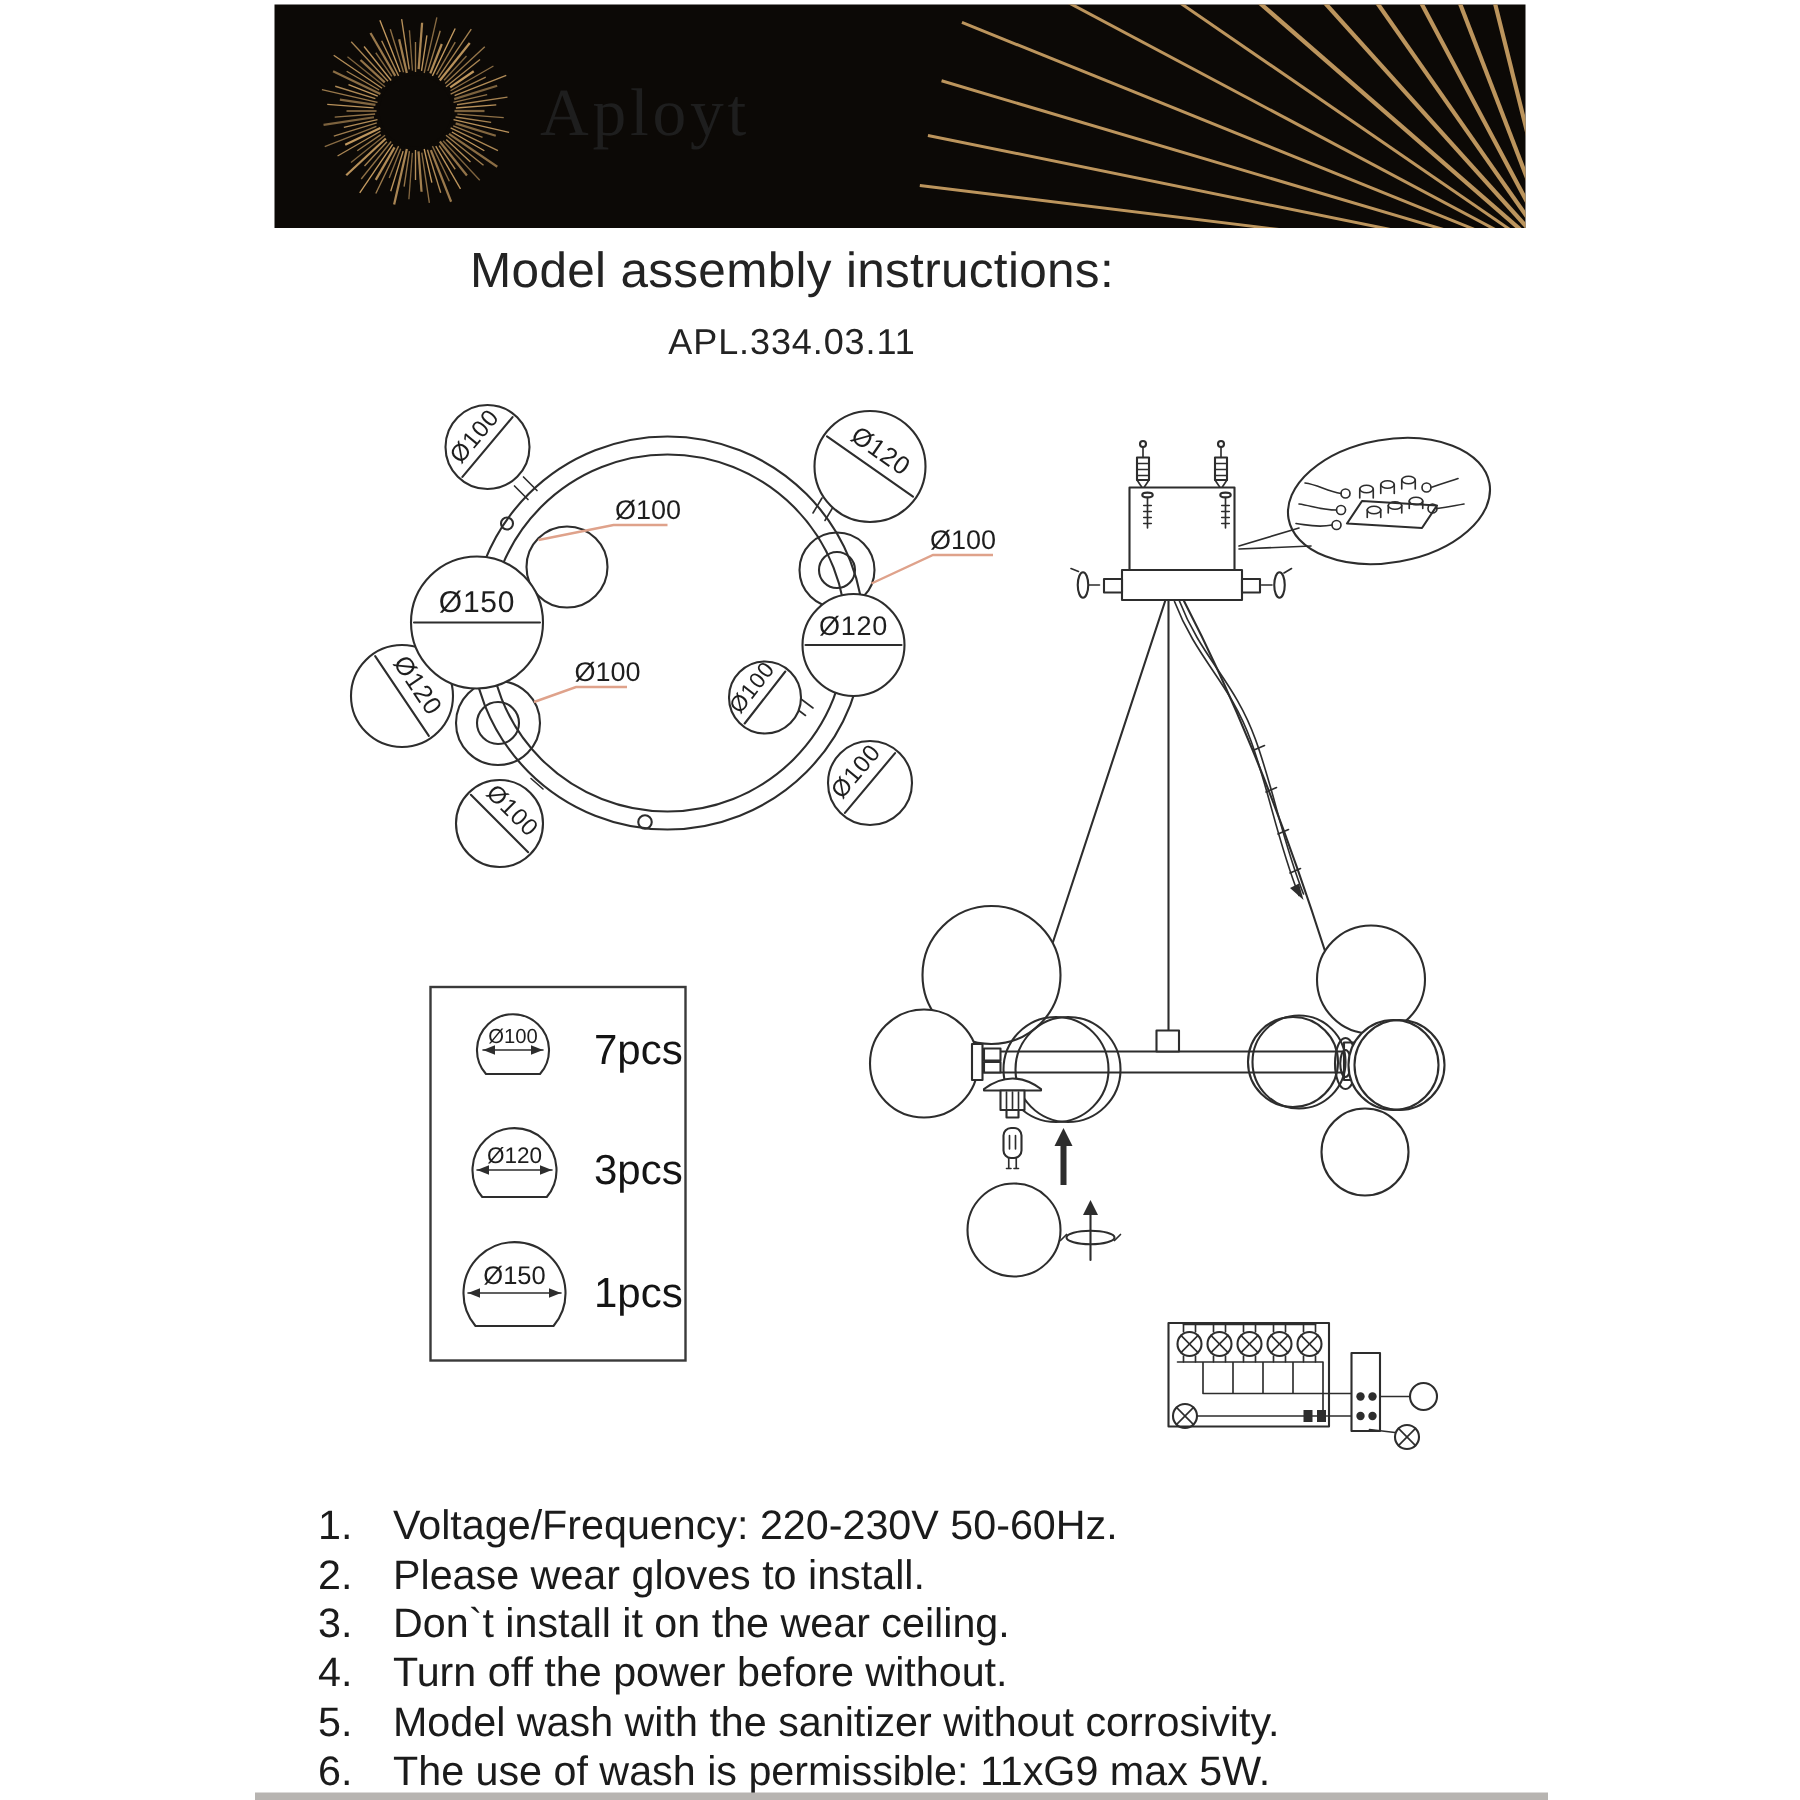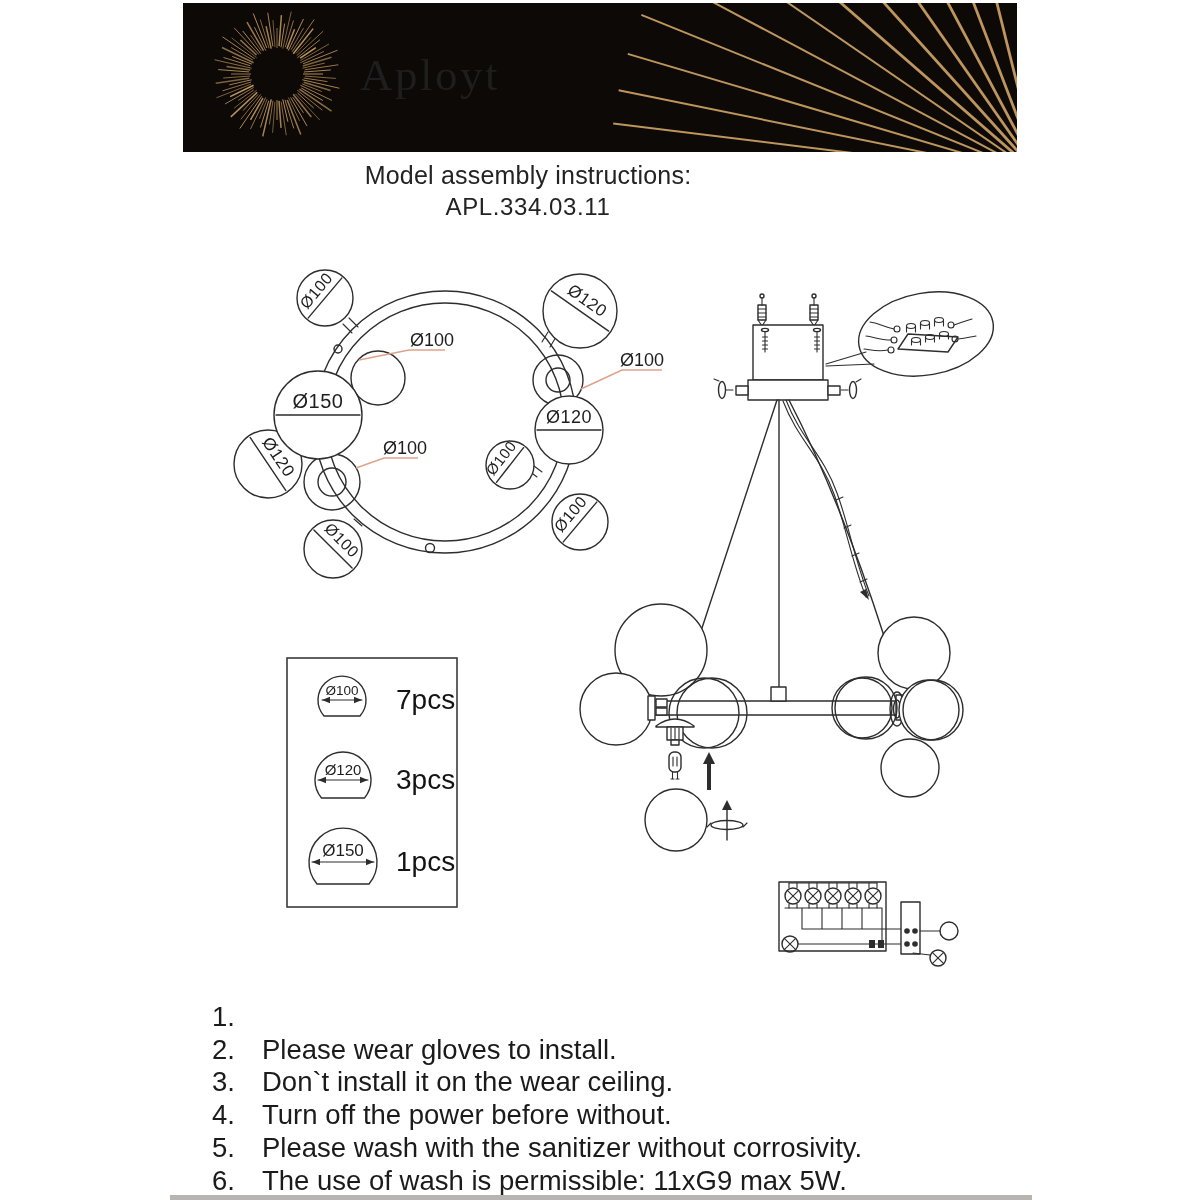--- a/index.html
+++ b/index.html
@@ -12,22 +12,22 @@
   .lnw{stroke:#2d2d2d;stroke-width:1.4;fill:#ffffff;stroke-linejoin:round}
   .lnt{stroke:#2d2d2d;stroke-width:1.1;fill:none;stroke-linecap:round}
   .fillink{fill:#2d2d2d;stroke:none}
   text{stroke:none;fill:#1e1e1e;font-family:"Liberation Sans",sans-serif}
   .dim{font-size:16px;letter-spacing:0.5px}
   .d20{font-size:20px}.d18{font-size:18px}.d17{font-size:17px}.d15{font-size:15px}
   .leaderlab{font-size:18px}
   .qty{font-size:28px;fill:#141414}
   .brand{font-size:45px;letter-spacing:2.5px;font-family:"Liberation Serif",serif}
   .title{position:absolute;left:0;top:161px;width:1056px;text-align:center;color:#232323}
-  .title .l1{font-size:25px;letter-spacing:0.2px}
-  .title .l2{font-size:24px;margin-top:3px;letter-spacing:0.6px}
+  .title .l1{font-size:33px;letter-spacing:0.2px}
+  .title .l2{font-size:24px;margin-top:16px;letter-spacing:0.6px}
   .instructions{position:absolute;left:212px;top:1001px;color:#1b1b1b}
   .inst-row{display:flex;font-size:27.5px;line-height:32.7px}
   .inst-num{width:50px;flex:0 0 50px}
   .bottom-strip{position:absolute;left:170px;bottom:0;width:862px;height:5px;background:#b7b4b1}
 </style>
 </head>
 <body>
 
 <svg class="overlay" width="1200" height="1200" viewBox="0 0 1200 1200">
   <defs>
@@ -387,36 +387,37 @@
 </svg>
 
 <div class="title">
   <div class="l1">Model assembly instructions:</div>
   <div class="l2">APL.334.03.11</div>
 </div>
 
 <div class="instructions">
   <div class="inst-row">
     <span class="inst-num">1.</span>
+    <span class="inst-text">Voltage/Frequency: 220-230V 50-60Hz.</span>
   </div>
   <div class="inst-row">
     <span class="inst-num">2.</span>
     <span class="inst-text">Please wear gloves to install.</span>
   </div>
   <div class="inst-row">
     <span class="inst-num">3.</span>
     <span class="inst-text">Don`t install it on the wear ceiling.</span>
   </div>
   <div class="inst-row">
     <span class="inst-num">4.</span>
     <span class="inst-text">Turn off the power before without.</span>
   </div>
   <div class="inst-row">
     <span class="inst-num">5.</span>
-    <span class="inst-text">Please wash with the sanitizer without corrosivity.</span>
+    <span class="inst-text">Model wash with the sanitizer without corrosivity.</span>
   </div>
   <div class="inst-row">
     <span class="inst-num">6.</span>
     <span class="inst-text">The use of wash is permissible: 11xG9 max 5W.</span>
   </div>
 </div>
 
 <div class="bottom-strip"></div>
 
 </body></html>

